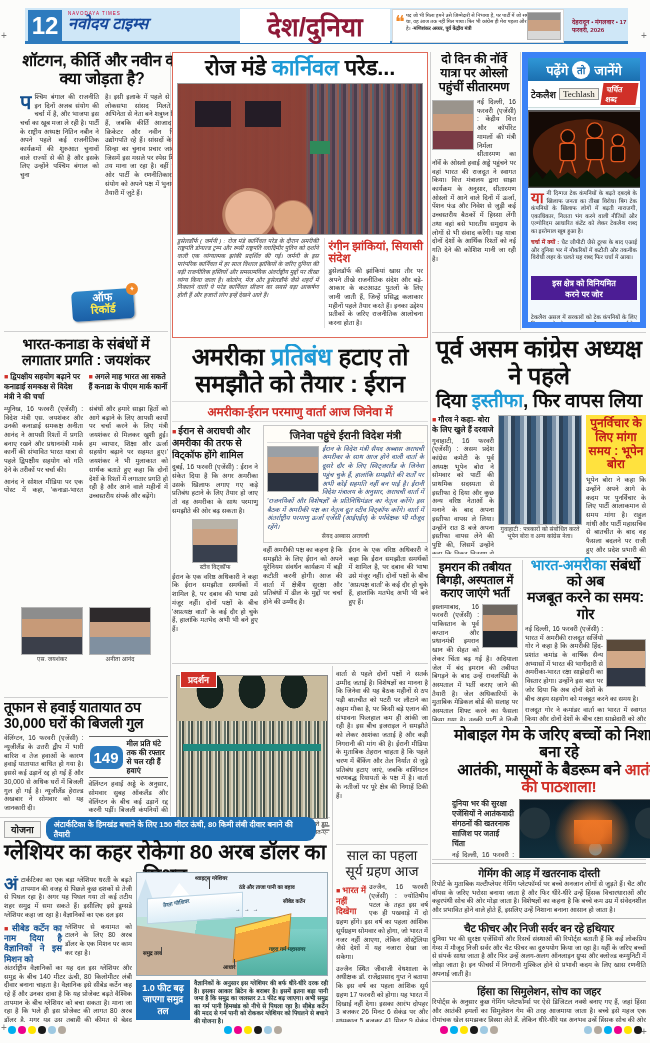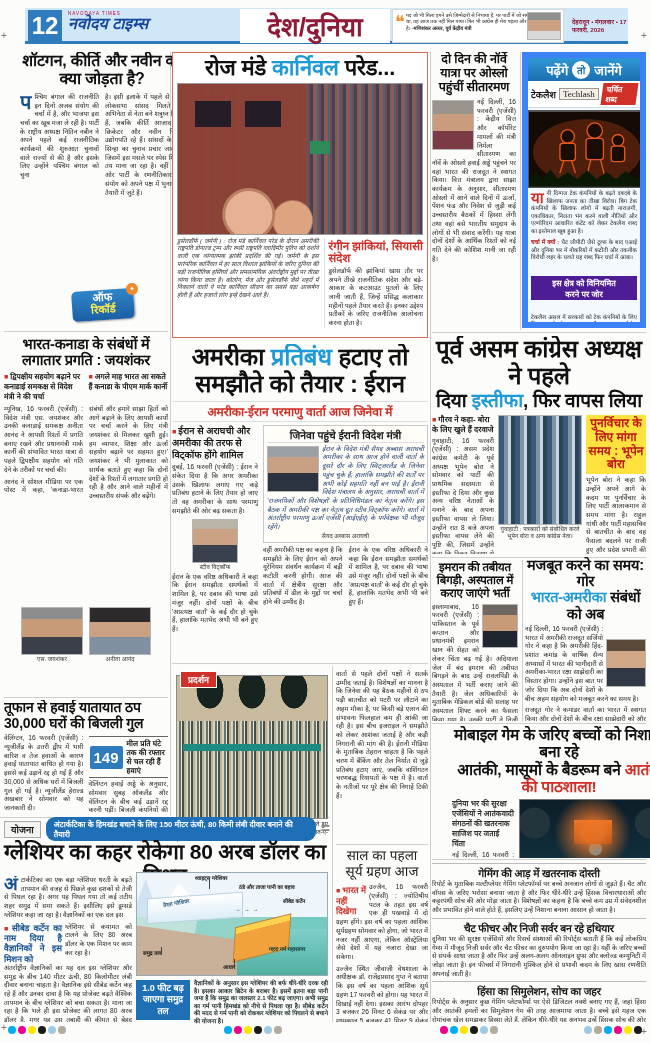--- a/index.html
+++ b/index.html
@@ -68,21 +68,21 @@
   .tech-tags{display:flex;align-items:center;gap:3px;padding:2px 3px;background:#fff;border-bottom:1px solid #cdd}
   .tag-hi{font-weight:bold;font-size:9.5px}
   .tag-en{font-family:"Liberation Serif",serif;font-size:9px;border:1px solid #999;padding:0 3px;background:#f5f0e6}
   .tag-red{background:var(--red);color:#fff;font-size:7.5px;font-weight:bold;padding:1px 4px;transform:skewX(-8deg)}
   .tech-body{font-size:5.8px;line-height:1.3;text-align:justify;color:#222;padding:2px 3px}
   .why{font-weight:bold;color:#b02020}
   .regband{background:#4c1d95;color:#fff;font-weight:bold;font-size:8px;text-align:center;padding:1px 14px;margin:12px 3px}
   .dc-red{float:left;font-weight:bold;color:var(--red);font-size:15px;line-height:.9;margin:1px 3px 0 0}
   
   .fact149{display:flex;align-items:center;gap:4px;border-top:1px solid #666;border-bottom:1px solid #666;padding:2px 1px;margin:2px 0}
-  .n149{background:var(--hblue);color:#fff;font-size:15px;font-weight:bold;padding:3px 4px;border-radius:2px}
+  .n149{background:var(--hblue);color:#fff;font-size:15px;font-weight:bold;padding:3px 4px;border-radius:7px}
   .t149{font-size:7.5px;font-weight:bold;line-height:1.2}
   .yellowbox{background:#ffe23e;color:#c01818;font-weight:bold;font-size:12px;text-align:center;padding:2px;line-height:1.15}
   
   .stripline{position:absolute;left:4px;top:820px;width:326px;height:18px;display:flex;align-items:center;gap:5px}
   .yojana{font-weight:bold;font-size:9.5px;border:1px solid #aaa;padding:1px 6px;background:#f4f4f0}
   .pill{background:var(--pill);color:#fff;font-weight:bold;font-size:7.8px;border-radius:9px;padding:2px 8px}
   .eq{color:#888;font-weight:bold}
   
   .diag{position:absolute;left:136px;top:872px;width:192px;height:104px;border:1px solid #98aab5;background:#eef5fb;overflow:hidden}
   .mnt{position:absolute;background:#cfe3f0}
@@ -316,24 +316,24 @@
 
   <div class="art" style="left:432px;top:561px;width:86px;height:160px">
     <div class="hl ctr" style="font-size:11.5px">इमरान की तबीयत बिगड़ी, अस्पताल में कराए जाएंगे भर्ती</div>
     <div class="bt j" style="margin-top:3px;height:118px">
       <div class="por" style="float:right;width:36px;height:44px;margin:1px 0 1px 3px;background:linear-gradient(180deg,#6e6760 0 25%,#c79a78 25% 62%,#20262e 62%)"></div>
       <span>इस्लामाबाद, 16 फरवरी (एजेंसी) : पाकिस्तान के पूर्व कप्तान और प्रधानमंत्री इमरान खान की सेहत को लेकर चिंता बढ़ गई है। अदियाला जेल में बंद इमरान की तबीयत बिगड़ने के बाद उन्हें रावलपिंडी के अस्पताल में भर्ती कराए जाने की तैयारी है। जेल अधिकारियों के मुताबिक मेडिकल बोर्ड की सलाह पर अस्पताल शिफ्ट करने का फैसला किया गया है। उनकी पार्टी ने निजी डॉक्टरों की निगरानी में इलाज की मांग करते हुए कहा कि सेहत से जुड़ी पूरी जानकारी परिवार को भी दी जाए।</span>
     </div>
   </div>
 
   <div class="art" style="left:525px;top:557px;width:121px;height:164px">
-    <div class="hl ctr" style="font-size:14.5px">मजबूत करने का समय: गोर</div>
     <div class="hl ctr" style="font-size:14.5px">
       <span class="acc">भारत-अमरीका</span><span> संबंधों को अब</span>
     </div>
+    <div class="hl ctr" style="font-size:14.5px">मजबूत करने का समय: गोर</div>
     <div class="bt j" style="margin-top:3px;height:112px">
       <div class="por" style="float:right;width:40px;height:48px;margin:14px 0 2px 3px;background:linear-gradient(180deg,#5a4a3a 0 24%,#d2a988 24% 60%,#313845 60%)"></div>
       <p>नई दिल्ली, 16 फरवरी (एजेंसी) : भारत में अमरीकी राजदूत सर्जियो गोर ने कहा है कि अमरीकी हिंद-प्रशांत कमांड के वार्षिक सैन्य अभ्यासों में भारत की भागीदारी से अमरीका-भारत रक्षा साझेदारी का विस्तार होगा। उन्होंने इस बात पर जोर दिया कि अब दोनों देशों के बीच अहम सहयोग को मजबूत करने का समय है।</p>
       <p>राजदूत गोर ने कमांडर वार्ता का भारत में स्वागत किया और दोनों देशों के बीच रक्षा साझेदारी को और गहरा करने के महत्व पर जोर दिया। उन्होंने कहा, 'अमरीका-भारत रक्षा साझेदारी का विस्तार करने के लिए आपसी भरोसा जरूरी है। अब हम दोनों देशों के बीच सहयोग को मजबूत करने में सक्षम हैं। यह रणनीतिक सहयोग को बढ़ावा देने के लिए बदलते दौर की जरूरत है, जिससे हिंद-प्रशांत क्षेत्र में अमरीका व भारत के बीच द्विपक्षीय संबंधों को मजबूती मिली है।'</p>
     </div>
   </div>
 
   <div class="art" style="left:4px;top:700px;width:164px;height:114px">
     <div class="hl" style="font-size:14px">तूफान से हवाई यातायात ठप</div>
     <div class="hl" style="font-size:14px">30,000 घरों की बिजली गुल</div>

